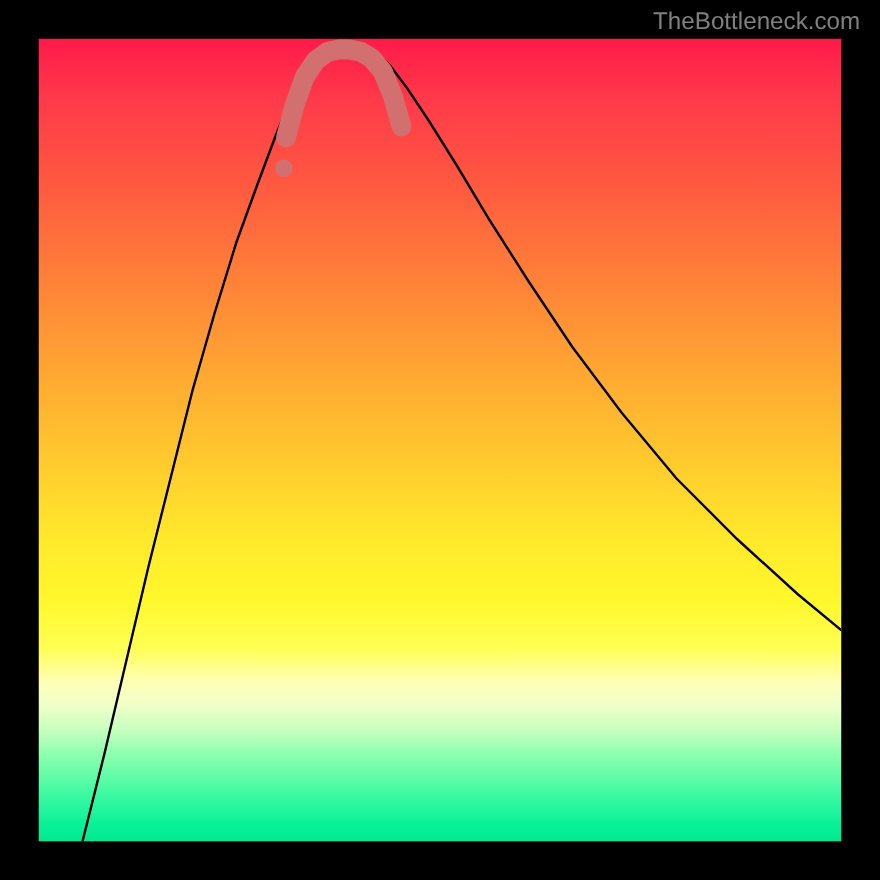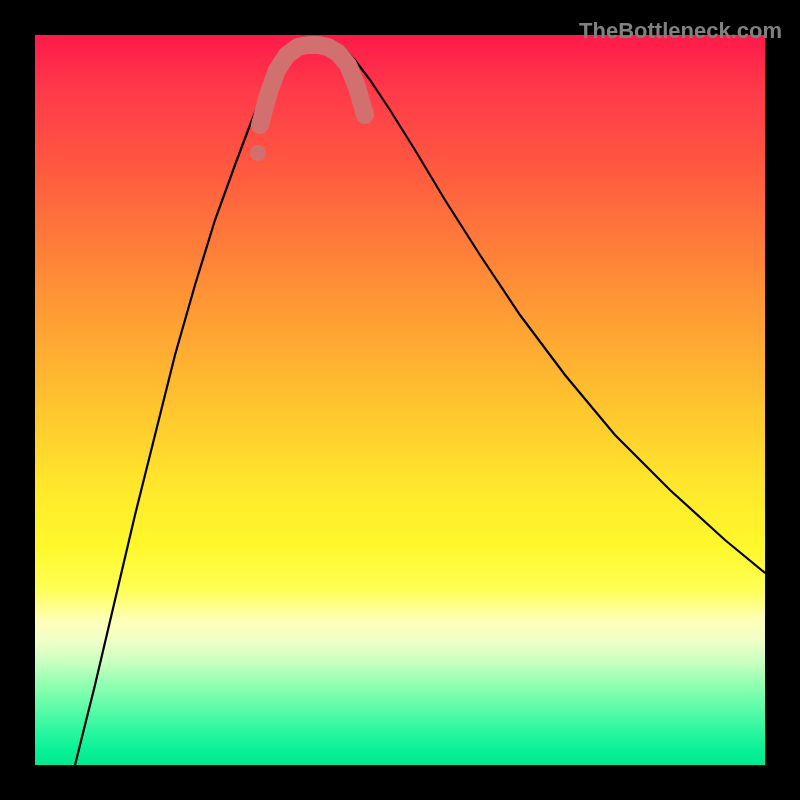--- a/index.html
+++ b/index.html
@@ -6,25 +6,25 @@
     margin: 0;
     padding: 0;
     width: 800px;
     height: 800px;
     background: #000;
     position: relative;
     font-family: Arial, sans-serif;
   }
   .watermark {
     position: absolute;
-    top: 18px;
+    top: 6px;
     right: 18px;
     color: #808080;
     font-size: 22px;
-    font-weight: 700;
+    font-weight: 400;
     z-index: 10;
     margin-left: 18px;
   }
   .plot-area {
     position: absolute;
     left: 35px;
     top: 35px;
     width: 730px;
     height: 730px;
     overflow: hidden;

